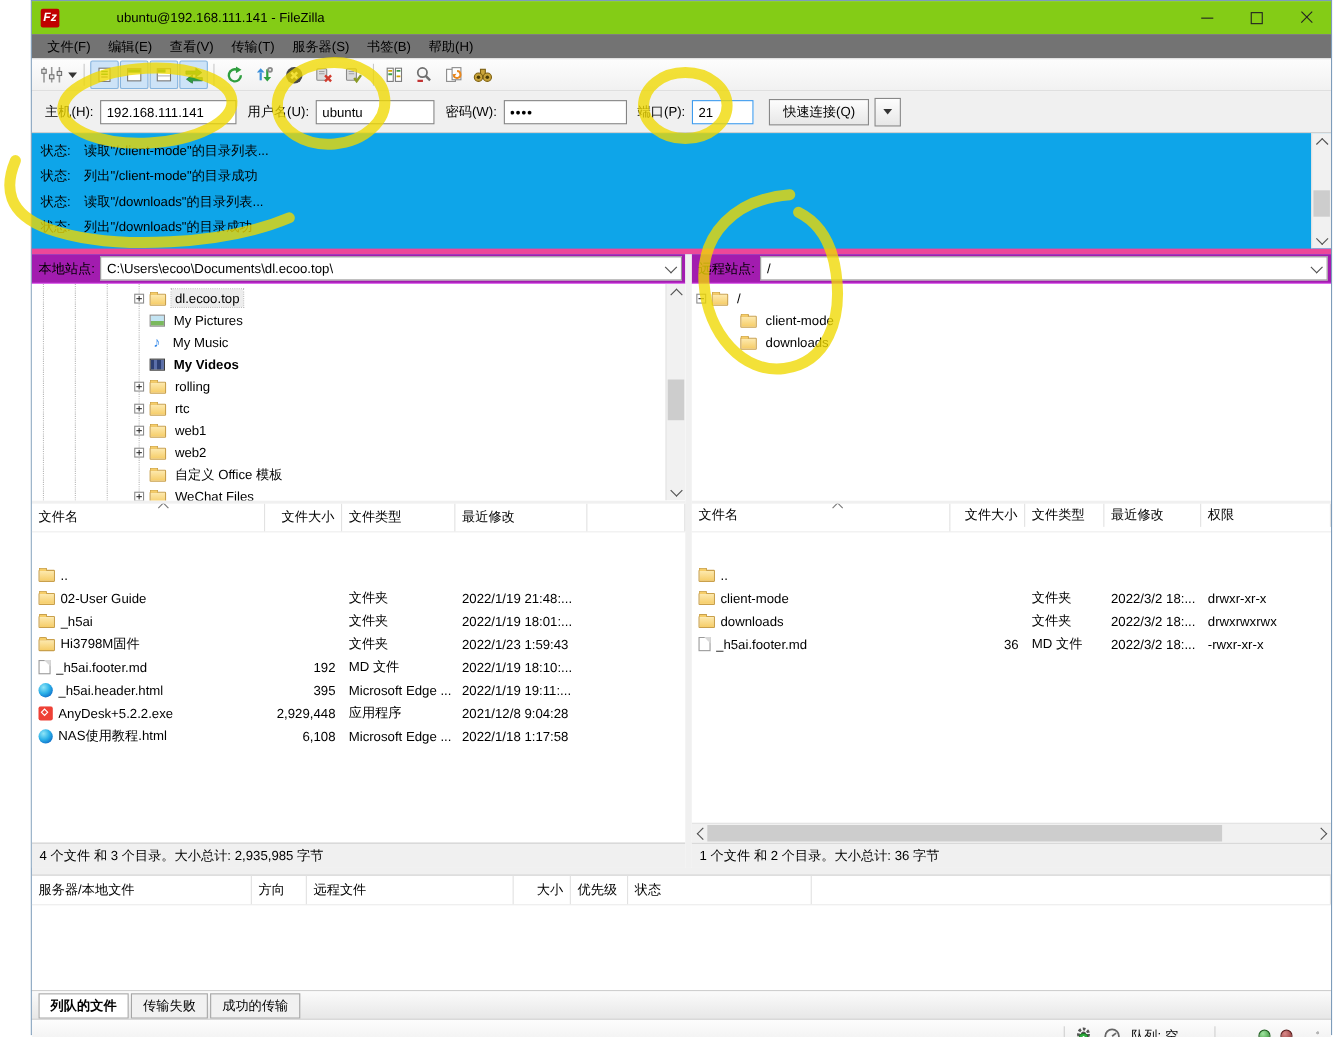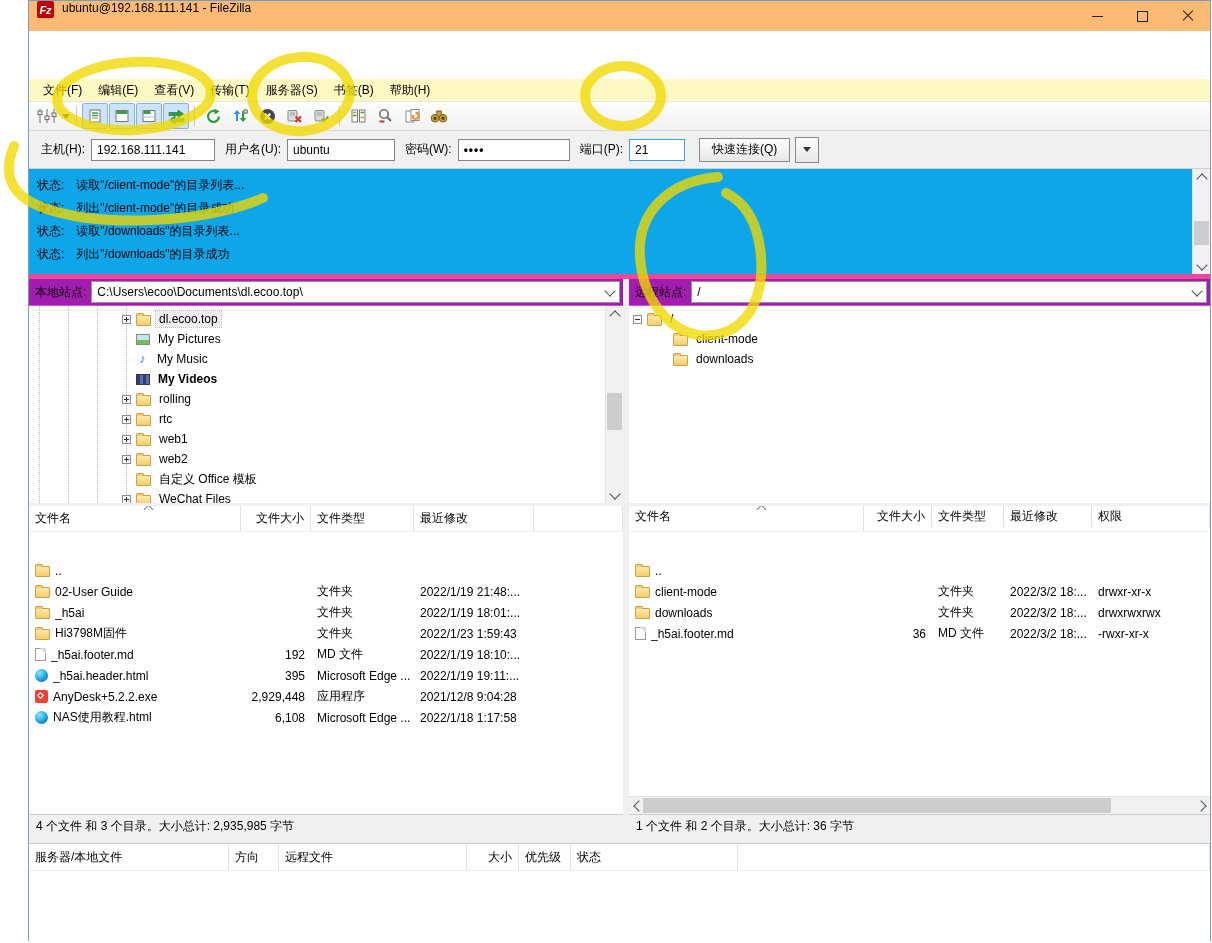--- a/index.html
+++ b/index.html
@@ -1,33 +1,33 @@
 <!DOCTYPE html>
 <html><head>
 <meta charset="utf-8">
 <style>
   html,body{margin:0;padding:0;background:#fff;}
   .page{position:relative;width:1212px;height:943px;background:#fff;
         font-family:"Liberation Sans","DejaVu Sans",sans-serif;font-size:12px;color:#000;overflow:hidden;}
   .window{position:absolute;left:28px;top:0;width:1183px;height:941px;border:1px solid #7d9cba;
           background:#fff;display:flex;flex-direction:column;box-sizing:border-box;}
   
-  .titlebar{height:30px;flex:0 0 auto;display:flex;align-items:flex-start;padding:0 0 0 8px;background:#fdba74;}
+  .titlebar{height:30px;flex:0 0 auto;display:flex;align-items:center;padding:0 0 0 8px;background:#84cc16;gap:44px;}
   .applogo{width:17px;height:17px;background:#c00000;color:#fff;font-weight:bold;font-style:italic;
            font-size:11px;display:flex;align-items:center;justify-content:center;border-radius:2px;flex:0 0 auto;}
   .wtitle{margin-left:8px;}
   .wincontrols{margin-left:auto;display:flex;height:30px;}
   .wc{width:45px;display:flex;align-items:center;justify-content:center;}
   .mingl{width:11px;height:1px;background:#222;}
   .maxgl{width:9px;height:9px;border:1px solid #222;}
   .closegl{position:relative;width:12px;height:12px;}
   .closegl::before,.closegl::after{content:'';position:absolute;left:-1px;top:5px;width:14px;height:1.2px;background:#222;}
   .closegl::before{transform:rotate(45deg);} .closegl::after{transform:rotate(-45deg);}
   
-  .menubar{height:22px;flex:0 0 auto;display:flex;align-items:center;padding-left:6px;background:#fef9c3;margin-top:48px;}
+  .menubar{height:22px;flex:0 0 auto;display:flex;align-items:center;padding-left:6px;background:#737373;}
   .menu-item{padding:3px 8px;}
   
   .toolbar{height:28px;flex:0 0 auto;display:flex;align-items:center;gap:1px;padding-left:6px;
            background:linear-gradient(#fdfdfd,#f1f1f1);border-top:1px solid #e6e6e6;border-bottom:1px solid #d8d8d8;}
   .tbtn{height:24px;min-width:24px;display:flex;align-items:center;justify-content:center;
         border:1px solid transparent;border-radius:2px;}
   .tbtn.toggled{background:#cde3f7;border-color:#86b4de;}
   .tsep{width:1px;height:20px;background:#c9c9c9;margin:0 4px;flex:0 0 auto;}
   .caret{width:0;height:0;border-left:4px solid transparent;border-right:4px solid transparent;border-top:5px solid #333;margin-left:4px;}
   

